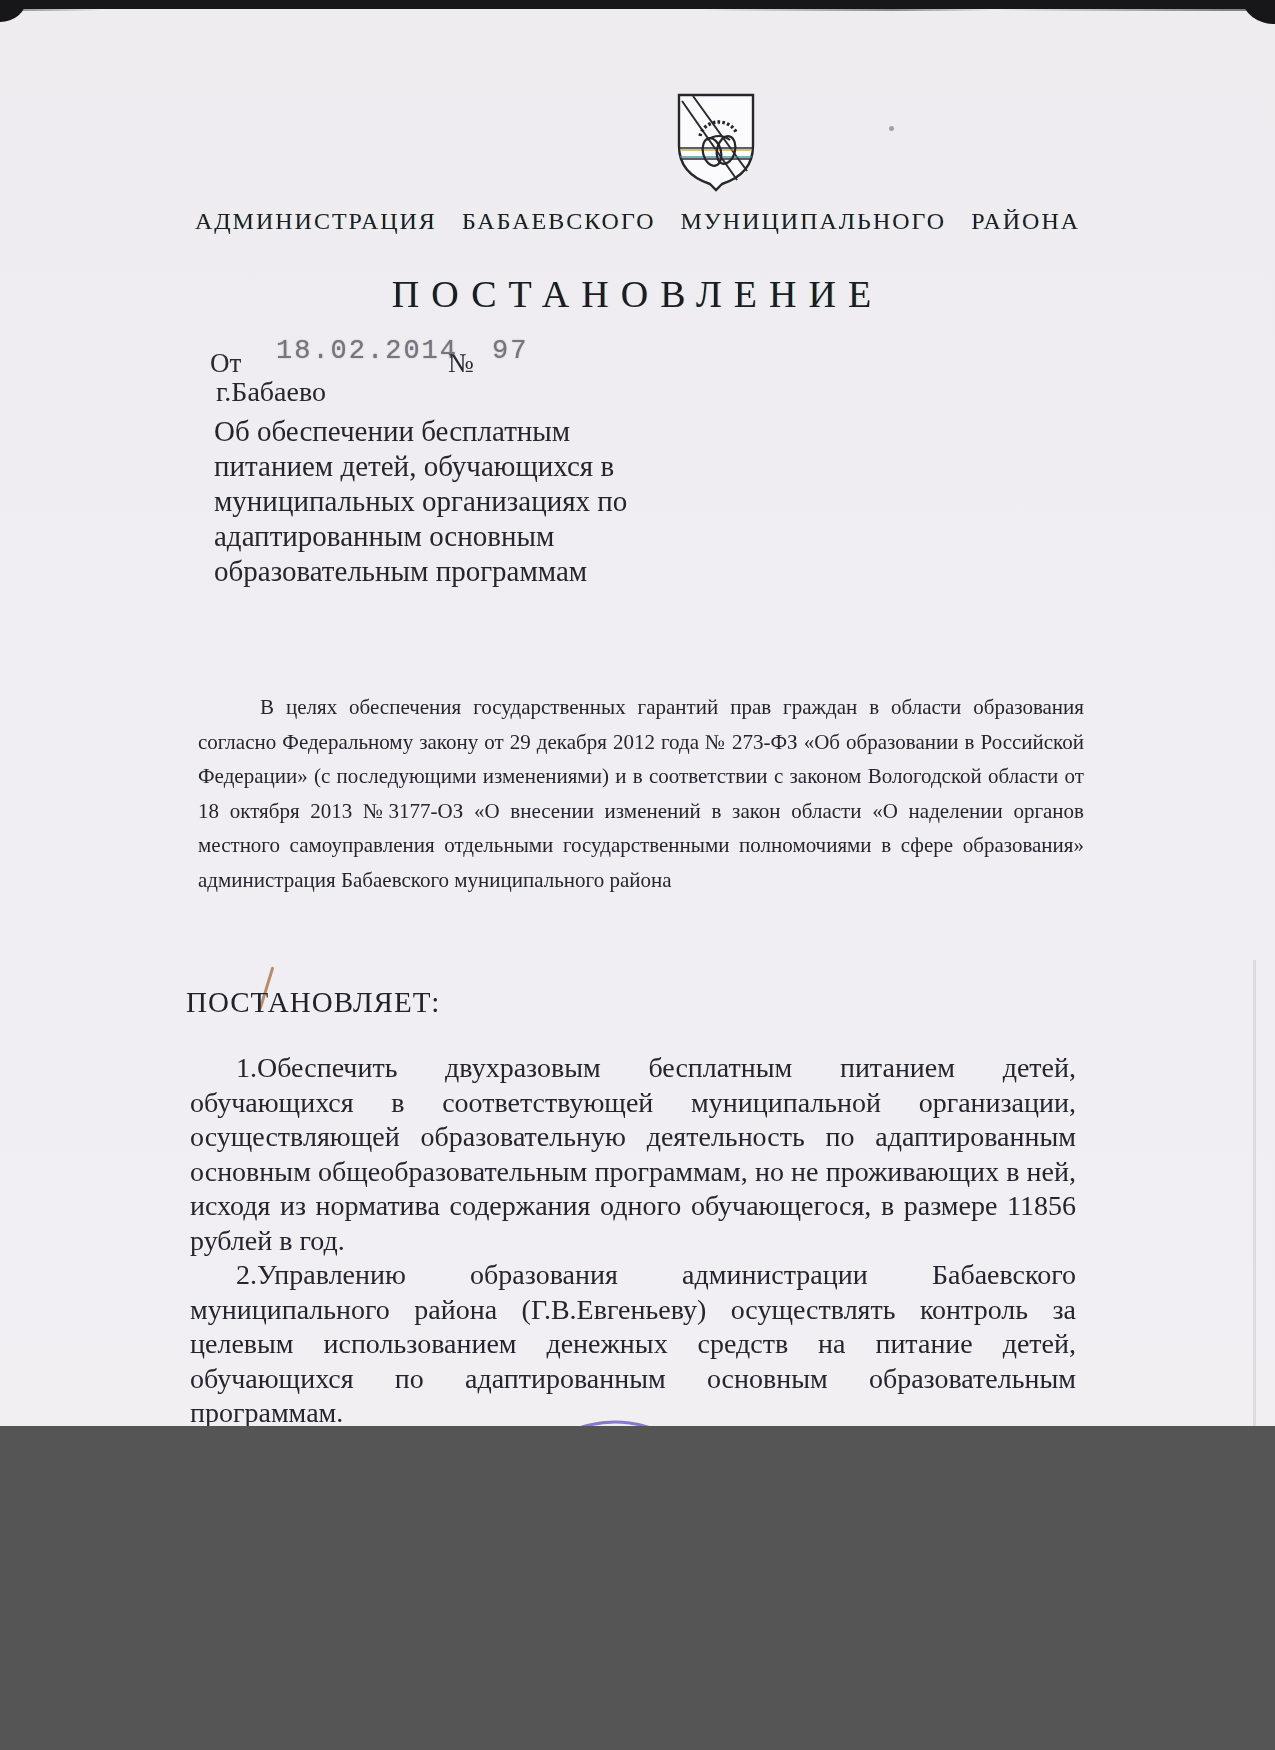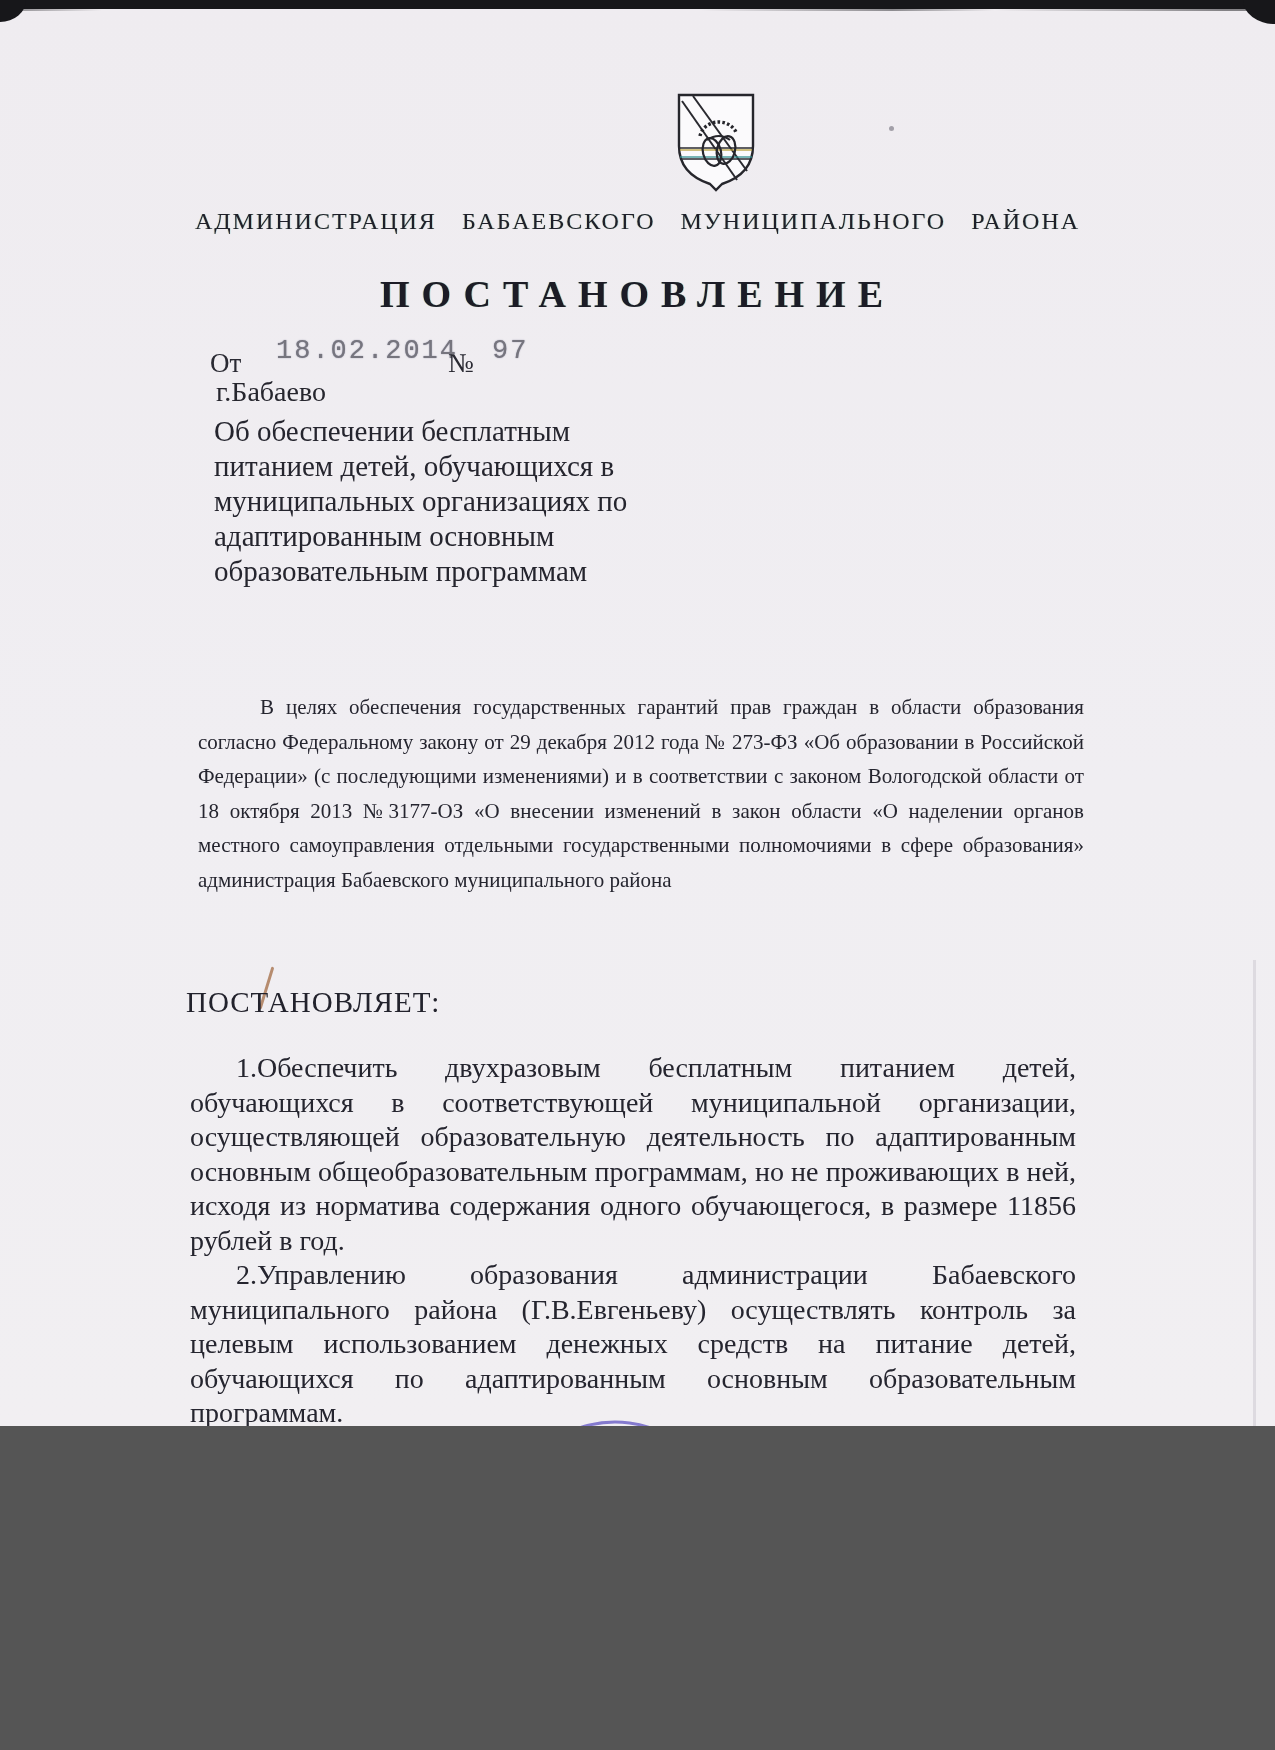--- a/index.html
+++ b/index.html
@@ -23,21 +23,21 @@
 
   .emblem{position:absolute;left:674px;top:88px;}
 
   .org-name{
     position:absolute;left:0;top:208px;width:1275px;
     text-align:center;font-size:24px;letter-spacing:2px;word-spacing:17px;
     color:#1f1f2a;text-shadow:0.6px 0 0 rgba(0,160,170,.25),-0.6px 0 0 rgba(190,160,0,.2);
   }
   .doc-title{
     position:absolute;left:0;top:272px;width:1275px;
-    text-align:center;font-size:38px;font-weight:bold;letter-spacing:12px;
+    text-align:center;font-size:38px;font-weight:normal;letter-spacing:12px;
     color:#1c1c26;text-shadow:0.7px 0 0 rgba(0,160,170,.28),-0.7px 0 0 rgba(190,160,0,.22);
   }
   .meta-row{position:absolute;left:0;top:336px;width:1275px;height:34px;font-size:27px;}
   .meta-label{position:absolute;color:#2a2a33;margin-top:12px;}
   .typed{
     font-family:Liberation Mono, monospace;
     color:#76757e;letter-spacing:2px;
     text-shadow:0 0 1.3px #8e8da2;
   }
   .city{position:absolute;left:216px;top:376px;font-size:28px;}

